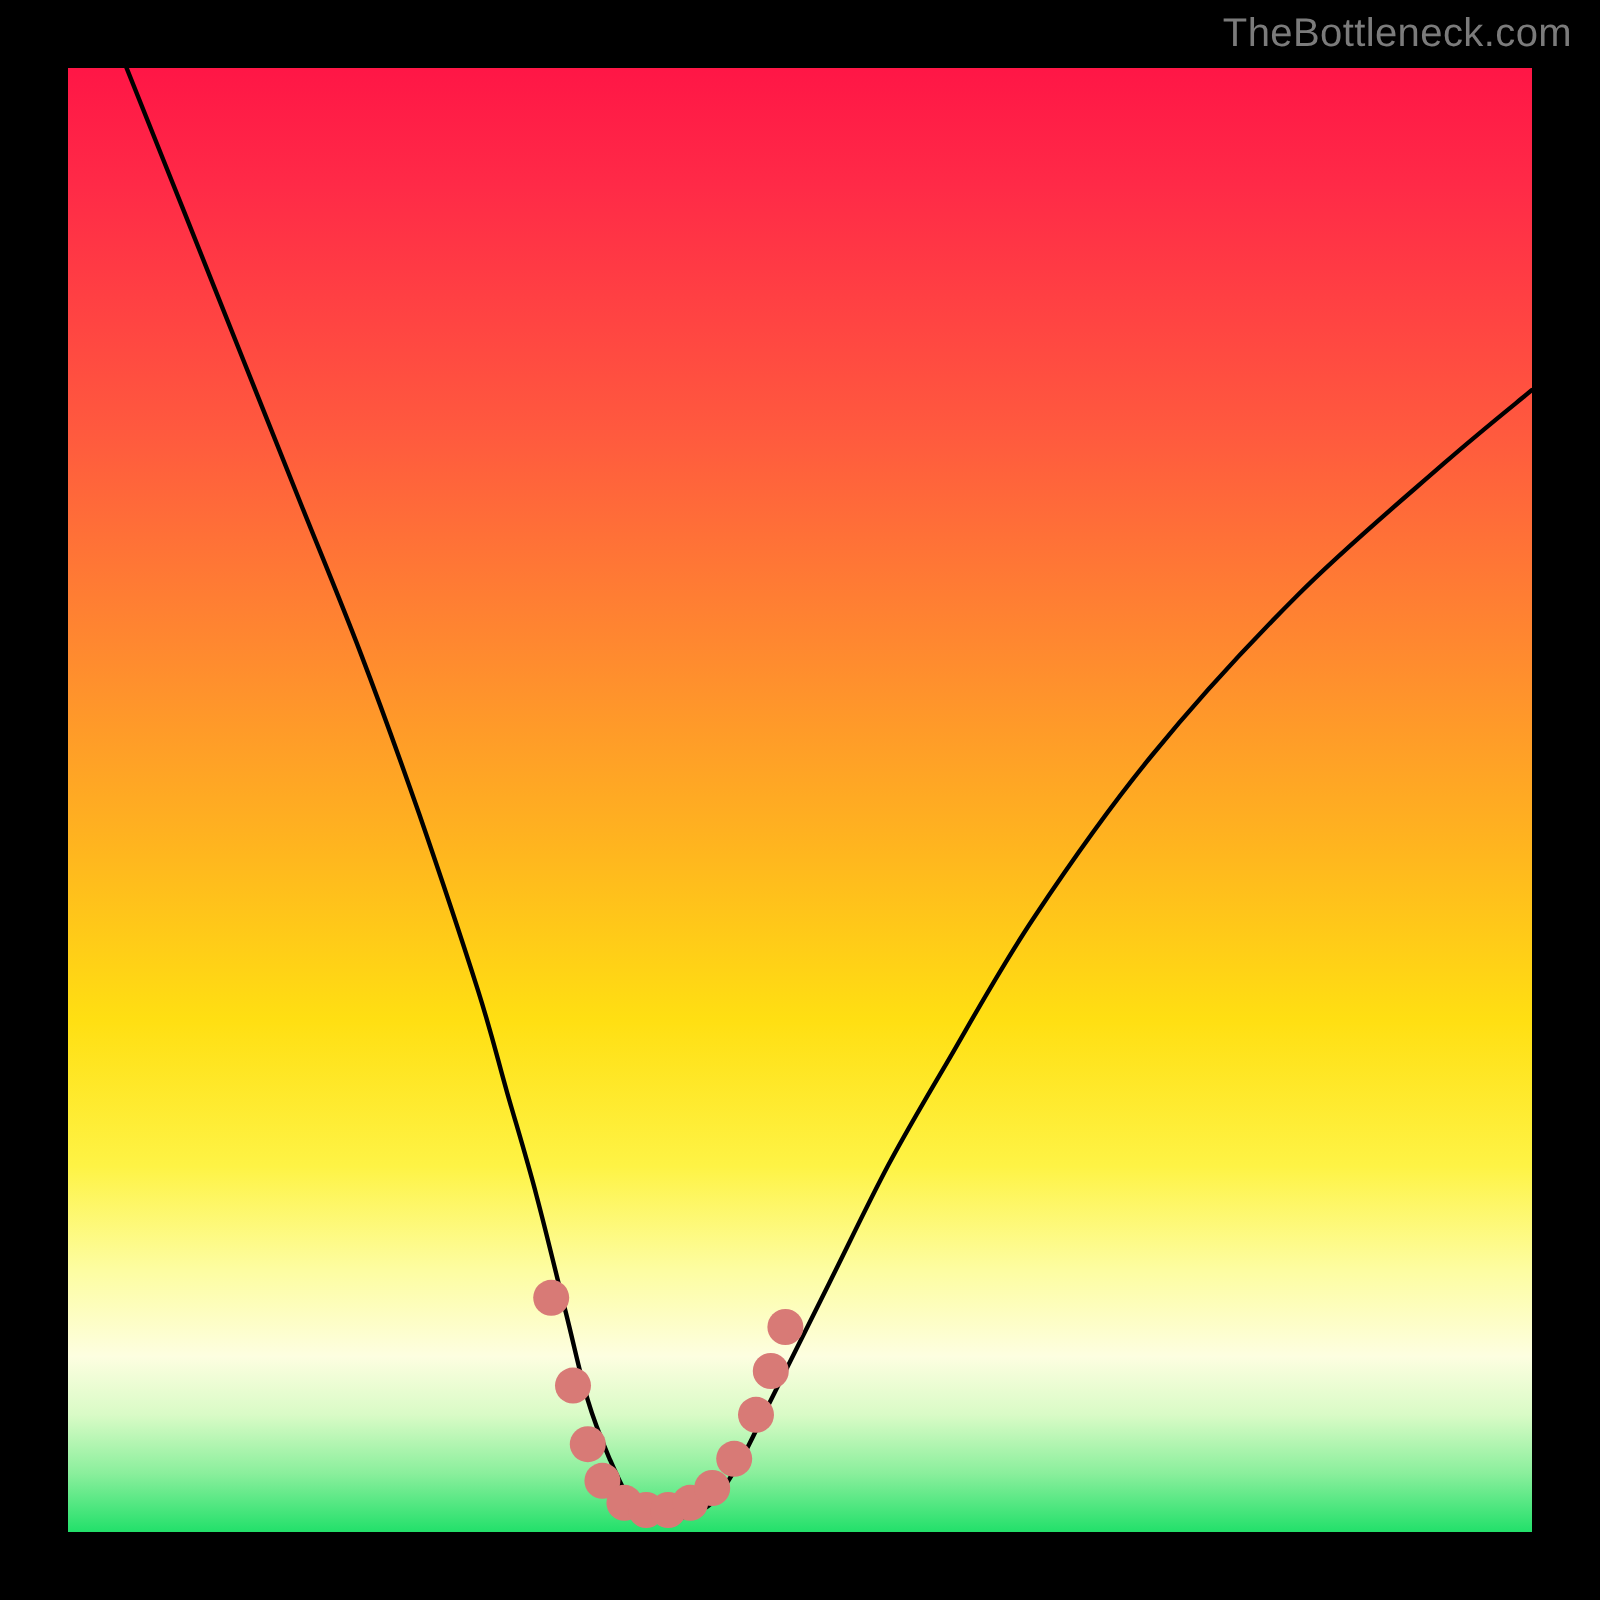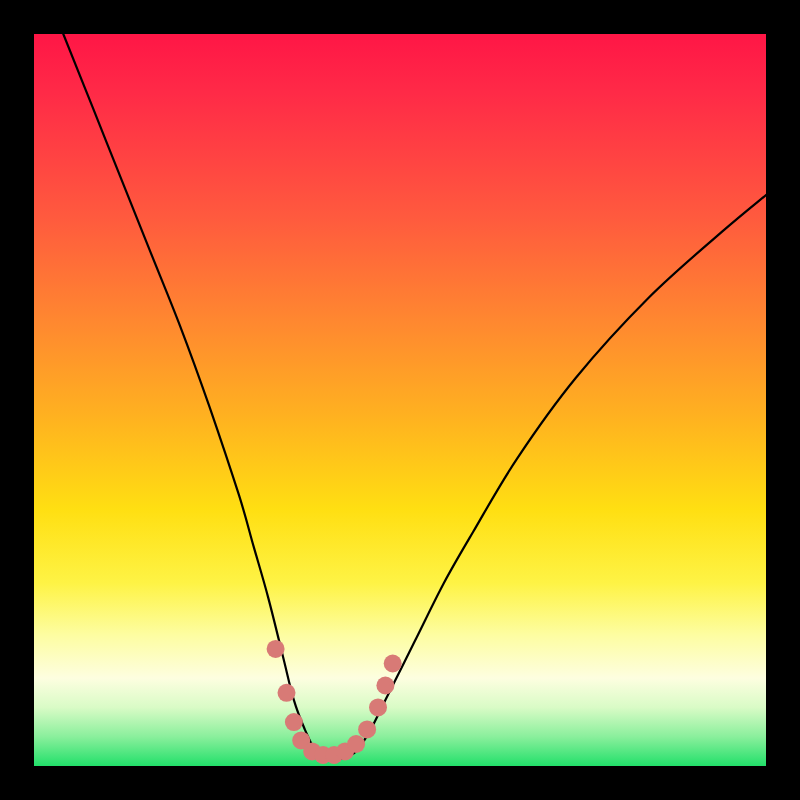--- a/index.html
+++ b/index.html
@@ -73,13 +73,14 @@
           <circle cx="300.1" cy="721.0" r="9" fill="#d87a76"></circle>
           <circle cx="311.1" cy="717.4" r="9" fill="#d87a76"></circle>
           <circle cx="322.1" cy="710.0" r="9" fill="#d87a76"></circle>
           <circle cx="333.1" cy="695.4" r="9" fill="#d87a76"></circle>
           <circle cx="344.0" cy="673.4" r="9" fill="#d87a76"></circle>
           <circle cx="351.4" cy="651.5" r="9" fill="#d87a76"></circle>
           <circle cx="358.7" cy="629.5" r="9" fill="#d87a76"></circle>
         </g>
     </svg>
   </div>
+  <div class="watermark">TheBottleneck.com</div>
 </div>
 
 </body></html>

